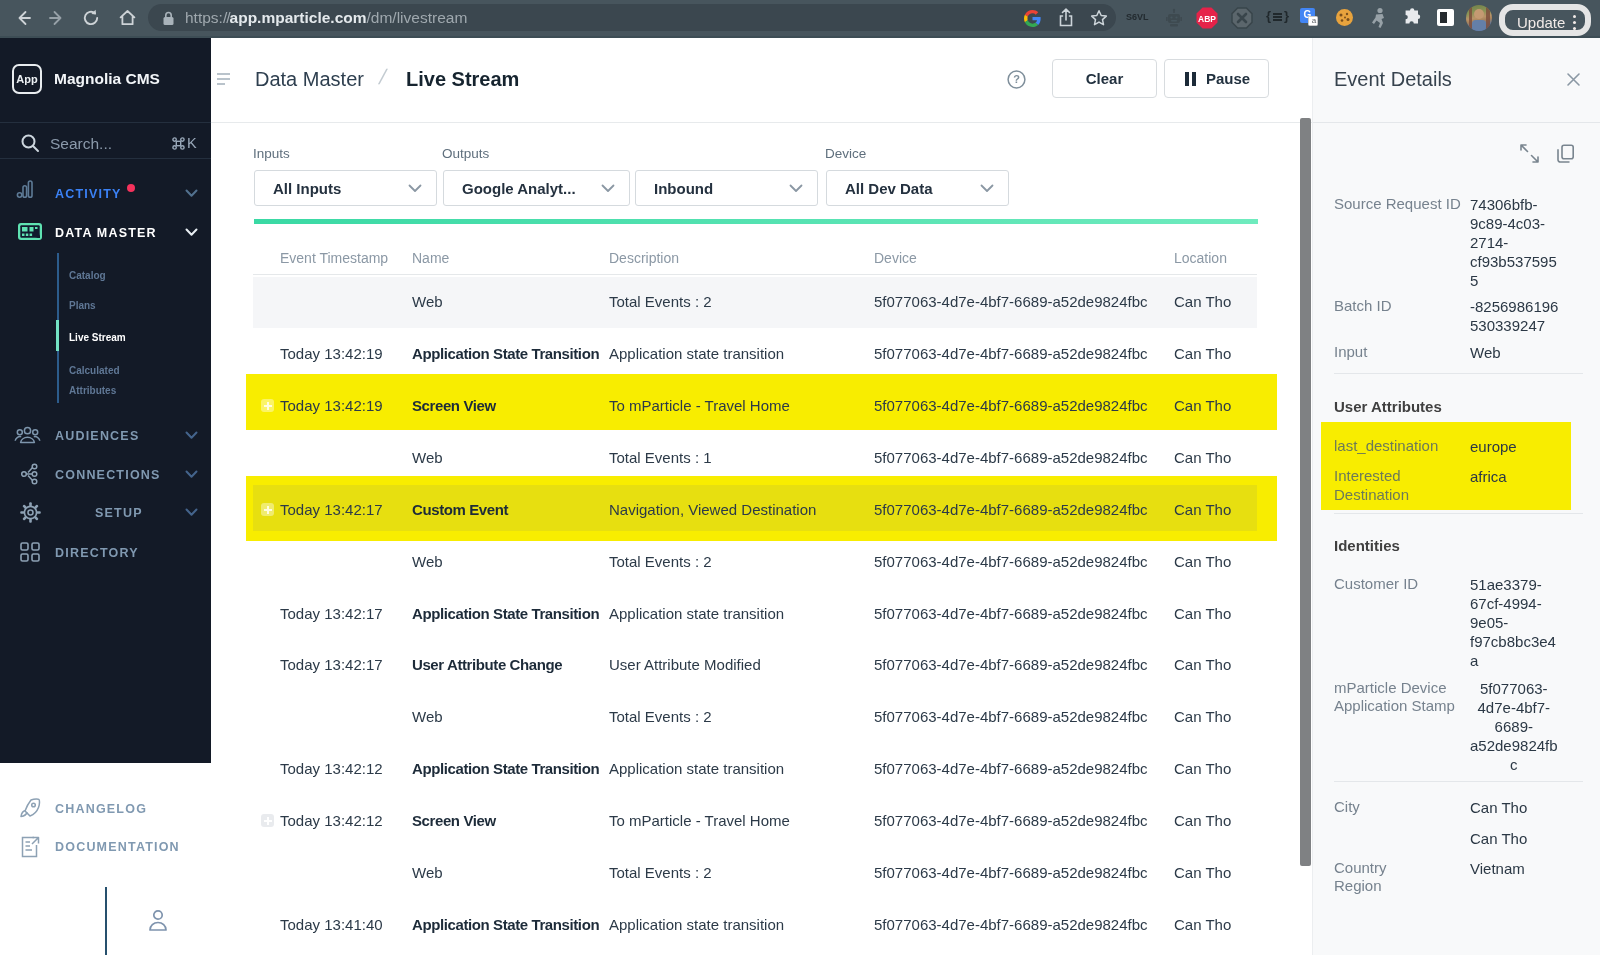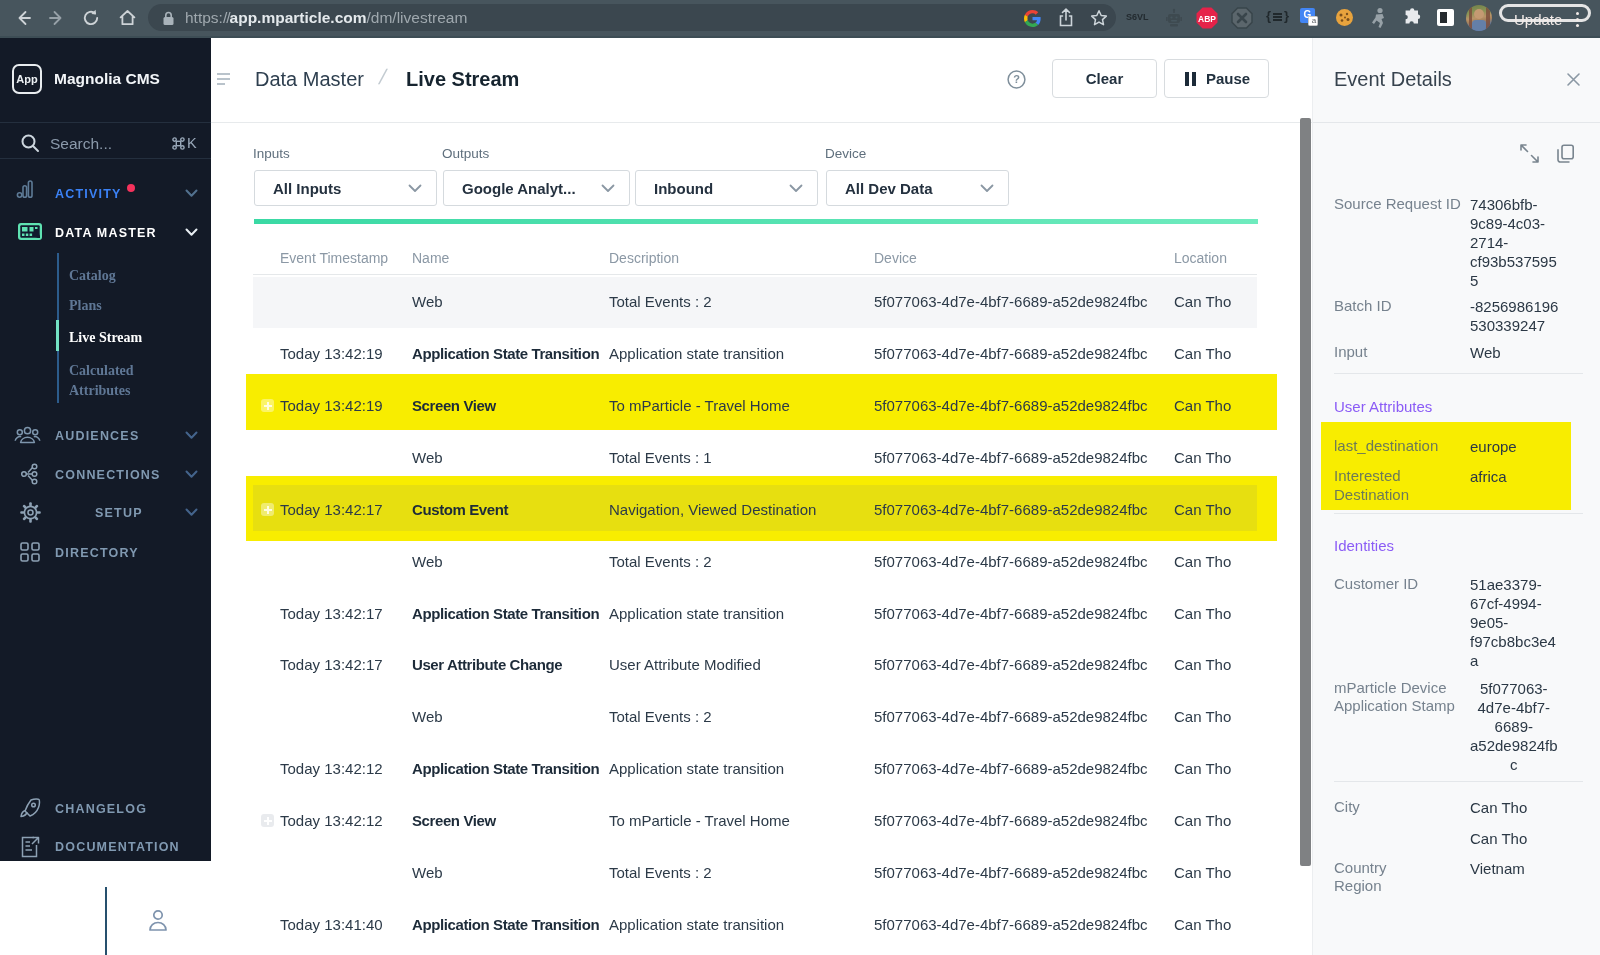--- a/index.html
+++ b/index.html
@@ -6,38 +6,38 @@
 body{font-family:"Liberation Sans",sans-serif;position:relative;background:#fff;}
 .abs{position:absolute;}
 
 #chrome{position:absolute;left:0;top:0;width:1600px;height:36px;background:#47555d;}
 
 #pill{position:absolute;left:148px;top:4px;width:968px;height:27px;background:#3b474f;border-radius:14px;}
 .cicon{position:absolute;top:0;}
 
 #strip{position:absolute;left:0;top:36px;width:1600px;height:3px;background:#3d4d55;}
 
-#side{position:absolute;left:0;top:38px;width:211px;height:823px;background:#131a27;}
+#side{position:absolute;left:0;top:38px;width:211px;height:725px;background:#131a27;}
 .sdiv{position:absolute;left:0;width:211px;height:1px;background:#242f3e;}
 .navlab{position:absolute;font-size:12.5px;font-weight:bold;letter-spacing:1.2px;color:#8099b1;}
-.subitem{position:absolute;left:69px;font-size:14px;font-weight:bold;color:#5f7795;line-height:19.5px;font-family:Liberation Serif, serif;}
+.subitem{position:absolute;left:69px;font-size:10px;font-weight:bold;color:#5f7795;line-height:19.5px;}
 
 #main{position:absolute;left:211px;top:38px;width:1101px;height:917px;background:#fff;}
 .hdrline{position:absolute;left:211px;top:122px;width:1389px;height:1px;background:#e7eaec;}
 .selbox{position:absolute;top:170px;height:36px;border:1px solid #d5dade;border-radius:3px;background:#fff;}
 .sellab{position:absolute;top:146px;font-size:13.5px;color:#5f6f7d;}
 .seltxt{position:absolute;left:18px;top:9px;font-size:15px;font-weight:bold;color:#24313f;}
 .rowcell{position:absolute;font-size:15px;color:#2c3a48;white-space:nowrap;}
 .bold{font-weight:bold;color:#1d2b39;letter-spacing:-0.4px;}
 .thead{position:absolute;font-size:14px;color:#8b98a5;}
 
 #panel{position:absolute;left:1312px;top:38px;width:288px;height:917px;background:#f8f9fa;border-left:1px solid #eceef0;}
 .plab{position:absolute;font-size:15px;color:#76828e;}
 .pval{position:absolute;font-size:15px;color:#2b3845;line-height:19px;}
-.psec{position:absolute;font-size:15px;color:#8b5cf6;}
+.psec{position:absolute;font-size:15px;color:#404040;font-weight:bold;}
 .pdiv{position:absolute;height:1px;background:#e4e7ea;}
 </style></head><body>
 
 <div id="chrome">
     <div id="pill"></div>
 <svg class="cicon" style="left:14px;top:9px" width="18" height="18" viewBox="0 0 18 18">
       <path d="M11.5 3 L5.5 9 L11.5 15 M5.5 9 H16" stroke="#ced3d7" stroke-width="1.8" fill="none" stroke-linecap="round" stroke-linejoin="round"></path>
     </svg>
 <svg class="cicon" style="left:48px;top:9px" width="18" height="18" viewBox="0 0 18 18">
       <path d="M6.5 3 L12.5 9 L6.5 15 M12.5 9 H2" stroke="#97a1a8" stroke-width="1.8" fill="none" stroke-linecap="round" stroke-linejoin="round"></path>
@@ -119,21 +119,21 @@
     </svg>
 <div class="abs" style="left:1437px;top:9px;width:17px;height:17px;background:#fff;border-radius:2px;">
       <div style="position:absolute;left:3px;top:3px;width:7px;height:11px;background:#252a2e;"></div>
     </div>
 <div class="abs" style="left:1466px;top:5px;width:26px;height:26px;border-radius:50%;overflow:hidden;background:linear-gradient(170deg,#6f7f49 0%,#8a9456 30%,#b99468 48%,#a8835c 58%,#5b75a0 78%,#4a6188 100%);">
       <div style="position:absolute;left:3px;top:-2px;width:3px;height:30px;background:#7e4f3c;opacity:0.85;"></div>
       <div style="position:absolute;right:2px;top:-2px;width:4px;height:30px;background:#7e4f3c;opacity:0.85;"></div>
       <div style="position:absolute;left:8px;top:4px;width:10px;height:10px;border-radius:50%;background:#c49a72;"></div>
       <div style="position:absolute;left:6px;top:15px;width:14px;height:11px;border-radius:4px;background:#647fa8;"></div>
     </div>
-<div class="abs" style="left:1499px;top:4px;width:92px;height:18px;border:3px solid #e5e5e5;border-radius:14px;">
+<div class="abs" style="left:1499px;top:4px;width:92px;height:32px;border:6px solid #e5e5e5;border-radius:14px;">
       <div style="position:absolute;left:12px;top:4px;font-size:15px;color:#f2ebe8;">Update</div>
       <div style="position:absolute;right:9px;top:5px;width:3px;height:3px;border-radius:50%;background:#f2ebe8;box-shadow:0 6px 0 #f2ebe8,0 12px 0 #f2ebe8;"></div>
     </div>
 </div>
 <div id="strip"></div>
 <div id="side">
 <div class="abs" style="left:12px;top:26px;width:30px;height:30px;border:2px solid #e8ecef;border-radius:7px;">
       <div style="position:absolute;left:0;top:7px;width:26px;text-align:center;font-size:11px;font-weight:bold;color:#edf1f4;">App</div>
     </div>
 <div class="abs" style="left:54px;top:32px;font-size:15.5px;font-weight:bold;color:#f2f5f8;">Magnolia CMS</div>

